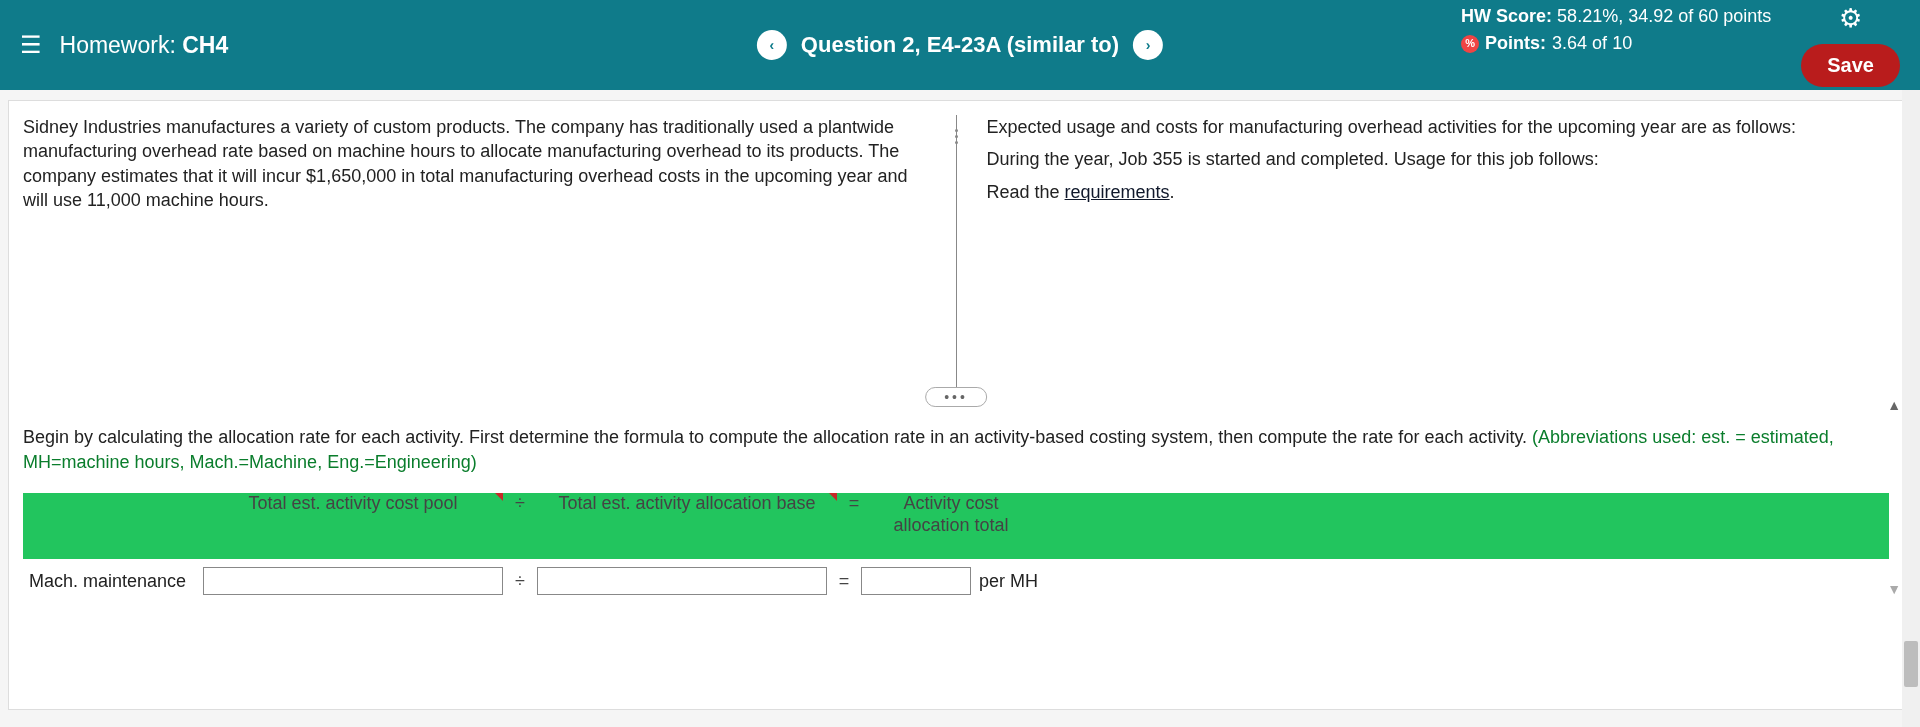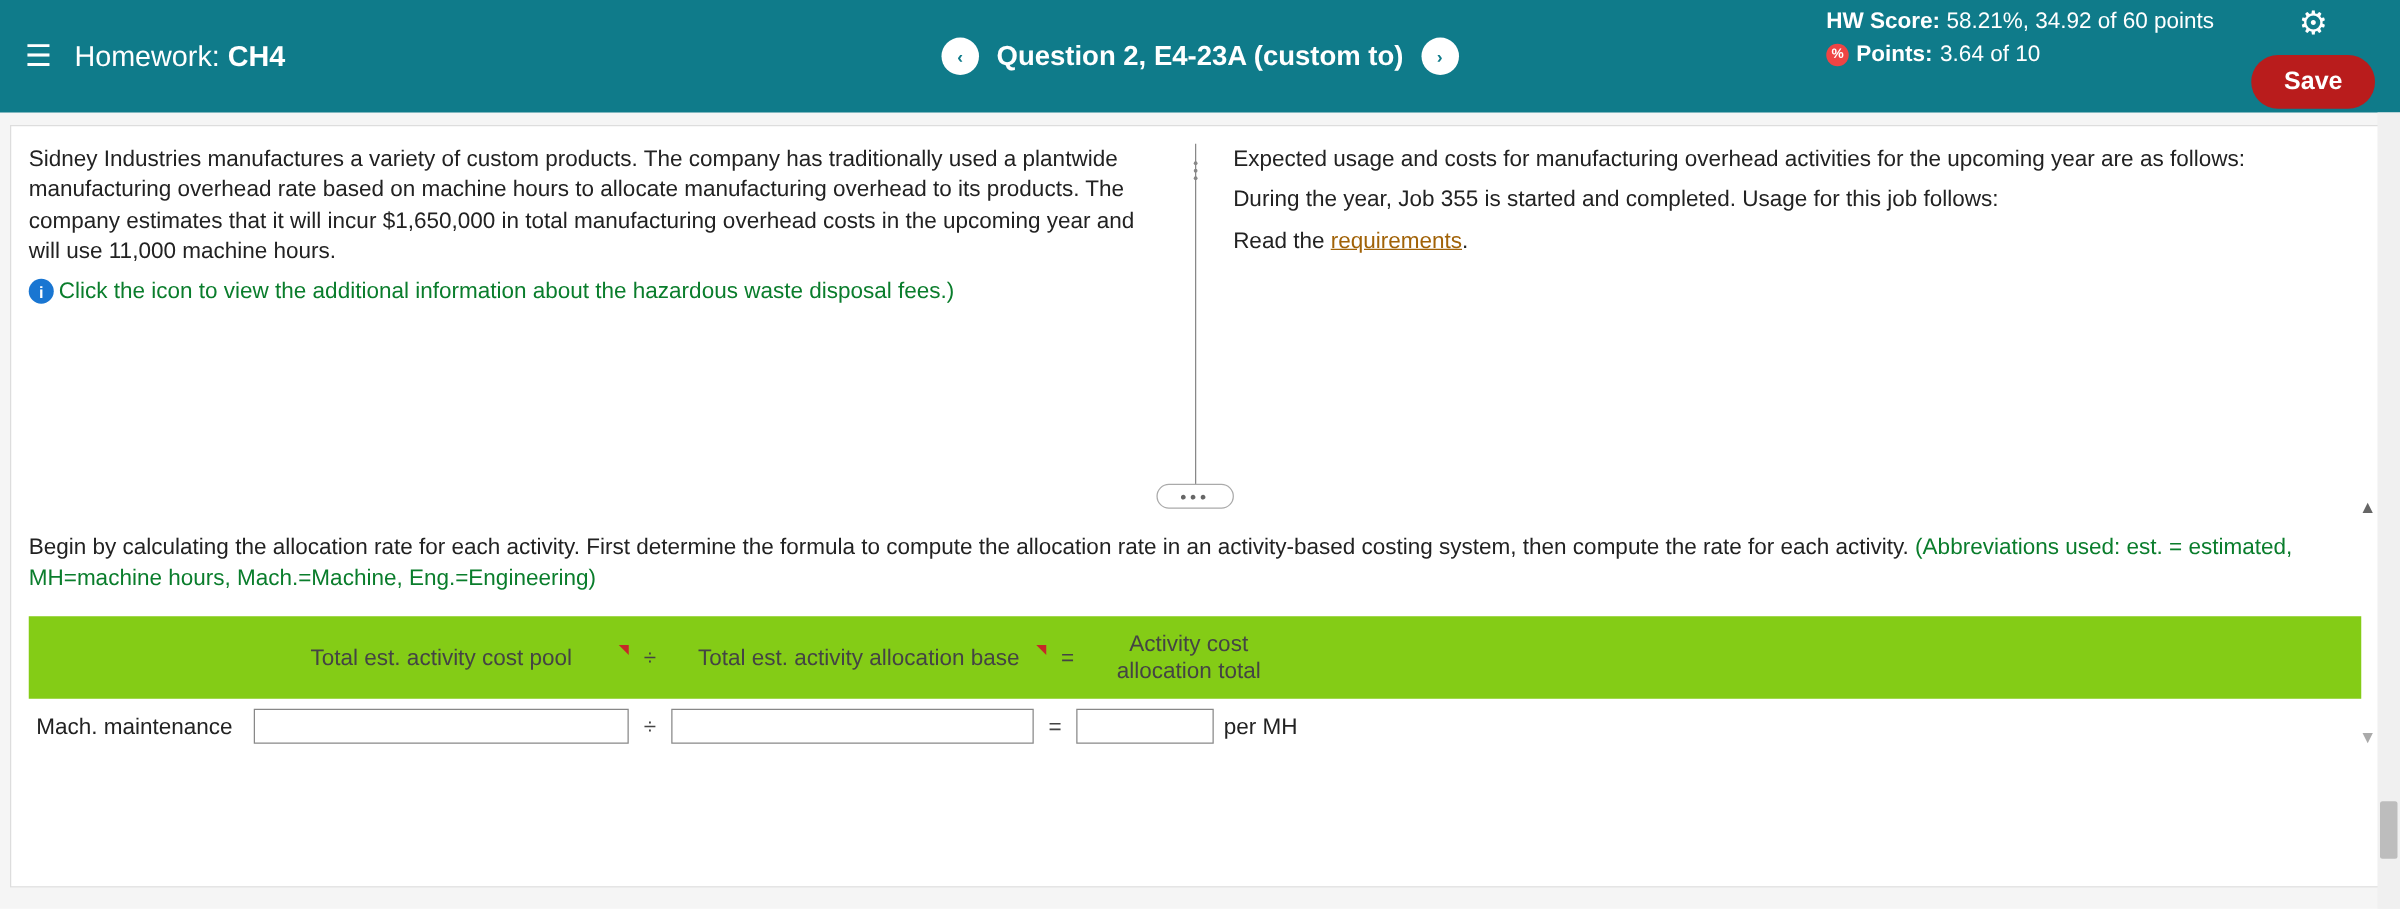--- a/index.html
+++ b/index.html
@@ -23,39 +23,39 @@
 .gear-icon { font-size: 26px; cursor:pointer; }
 .save-btn { background:#b91c1c; color:#fff; border:none; border-radius:24px; padding:10px 26px; font-size:20px; font-weight:600; cursor:pointer; }
 .right-col { display:flex; flex-direction:column; align-items:center; gap:10px; }
 
 .content { background:#fff; margin:10px 16px 0 8px; border:1px solid #ddd; height:610px; position:relative; overflow:hidden; }
 .top-sec { display:flex; padding:14px 14px 0 14px; height:290px; position:relative; }
 .col { flex:1; font-size:18px; line-height:1.35; color:#222; }
 .col.left { padding-right:30px; }
 .col.right { padding-left:30px; border-left:1px solid #888; }
 .link-green { color:#0a7d2c; }
-.link-blue { color:#a16207; text-decoration:underline; cursor:pointer; }
+.link-blue { color:#0f172a; text-decoration:underline; cursor:pointer; }
 .info-icon { display:inline-flex; width:20px; height:20px; border-radius:50%; background:#1976d2; color:#fff; align-items:center; justify-content:center; font-size:13px; font-weight:bold; vertical-align:middle; margin-right:4px; }
 .grid-icon { display:inline-flex; width:18px; height:16px; border:2px solid #1976d2; vertical-align:middle; margin-right:4px; position:relative; background:
   linear-gradient(#1976d2,#1976d2) center/100% 2px no-repeat,
   linear-gradient(#1976d2,#1976d2) 33% 0/2px 100% no-repeat,
   linear-gradient(#1976d2,#1976d2) 66% 0/2px 100% no-repeat; }
 .col p { margin-bottom:8px; }
 
 .collapse-handle { position:absolute; left:50%; top:0; transform:translateX(-50%); width:16px; height:70px; display:flex; flex-direction:column; align-items:center; justify-content:center; gap:3px; cursor:pointer; }
 .collapse-handle .dot { width:3px; height:3px; background:#888; border-radius:50%; }
 
 .ellipsis-pill { position:absolute; left:50%; bottom:-16px; transform:translateX(-50%); border:1px solid #aaa; border-radius:14px; padding:1px 18px; background:#fff; color:#666; font-size:14px; letter-spacing:3px; cursor:pointer; }
 
 .bottom-sec { padding:34px 14px 0 14px; position:relative; }
 .instr { font-size:18px; line-height:1.4; color:#222; }
 .instr .abbrev { color:#0a7d2c; }
 
 .table-wrap { margin-top:18px; }
-.hdr-row { background:#84cc16; display:flex; align-items:center; height:66px; font-size:18px; color:#444; }
+.hdr-row { background:#22c55e; display:flex; height:66px; font-size:18px; color:#444; }
 .spacer1 { width:180px; }
 .hdr-cell { text-align:center; }
 .hdr-cell.c1 { width:300px; }
 .hdr-cell.c2 { width:300px; }
 .hdr-cell.c3 { width:160px; line-height:1.2; }
 .op { width:34px; text-align:center; font-size:18px; color:#444; }
 .corner { position:relative; }
 .corner::after { content:""; position:absolute; top:0; right:0; width:0; height:0; border-left:8px solid transparent; border-top:8px solid #c62828; }
 
 .data-row { display:flex; align-items:center; height:44px; font-size:18px; color:#222; }
@@ -78,21 +78,21 @@
 <div class="header">
   <span class="menu-icon">☰</span>
   <span class="hw-title">
     <span>Homework:</span>
     <strong>CH4</strong>
   </span>
 
   <div class="header-center">
     <div class="nav-btn">‹</div>
     <div class="q-block">
-      <div class="q-title">Question 2, E4-23A (custom to)</div>
+      <div class="q-title">Question 2, E4-23A (similar to)</div>
     </div>
     <div class="nav-btn">›</div>
   </div>
 
   <div class="header-right">
     <div class="score-block">
       <div>
         <strong>HW Score:</strong>
         <span>58.21%, 34.92 of 60 points</span>
       </div>
@@ -111,23 +111,20 @@
 
 <div class="content">
   <div class="top-sec">
     <div class="collapse-handle">
       <span class="dot"></span>
         <span class="dot"></span>
         <span class="dot"></span>
     </div>
     <div class="col left">
       <p>Sidney Industries manufactures a variety of custom products. The company has traditionally used a plantwide manufacturing overhead rate based on machine hours to allocate manufacturing overhead to its products. The company estimates that it will incur $1,650,000 in total manufacturing overhead costs in the upcoming year and will use 11,000 machine hours.</p>
-      <p class="link-green">
-        <span class="info-icon">i</span><span>Click the icon to view the additional information about the hazardous waste disposal fees.)</span>
-      </p>
     </div>
     <div class="col right">
       <p>Expected usage and costs for manufacturing overhead activities for the upcoming year are as follows:</p>
       <p>During the year, Job 355 is started and completed. Usage for this job follows:</p>
       <p>
         <span>Read the </span><span class="link-blue">requirements</span><span>.</span>
       </p>
     </div>
     <div class="ellipsis-pill">•••</div>
   </div>

